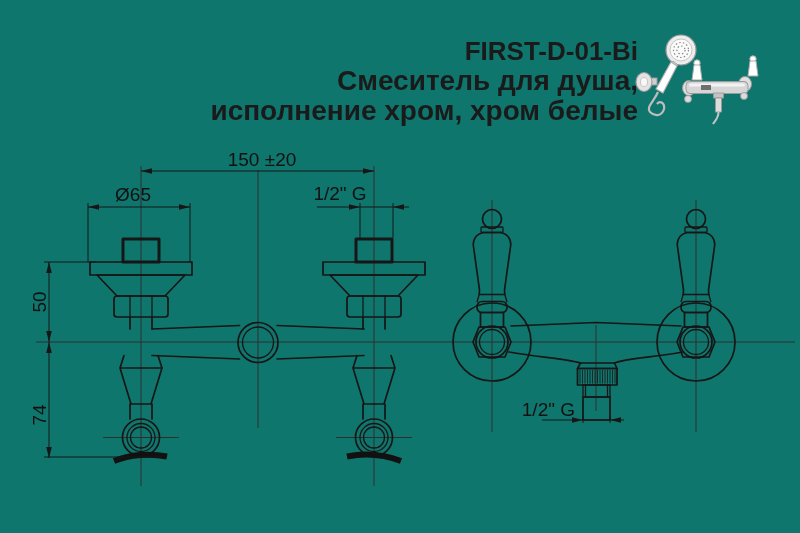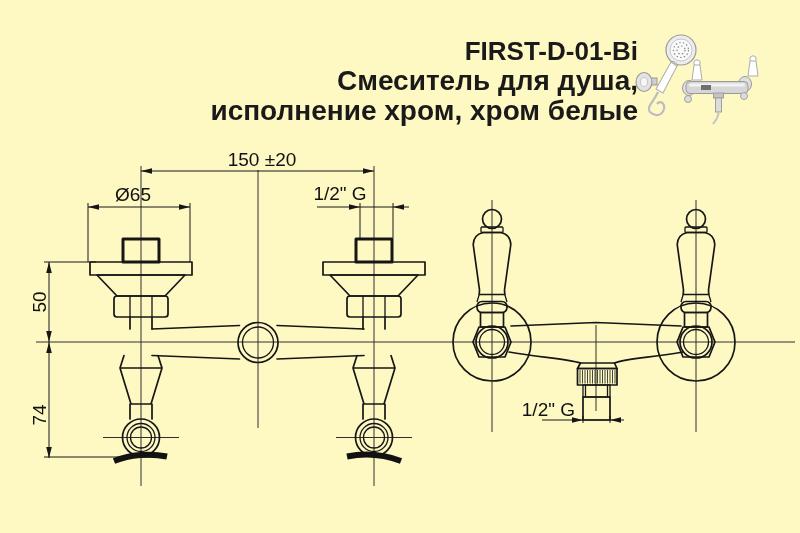--- a/index.html
+++ b/index.html
@@ -1,16 +1,16 @@
 <!DOCTYPE html>
 <html><head>
 <meta charset="utf-8">
 <style>
   html,body{margin:0;padding:0;background:#fff;}
-  .canvas{position:relative;width:800px;height:533px;background:#fef9c3;overflow:hidden;
+  .canvas{position:relative;width:800px;height:533px;background:#0f766e;overflow:hidden;
           font-family:"Liberation Sans",sans-serif;}
   .header{position:absolute;top:36px;right:162px;text-align:right;color:#1a1a1a;
           font-weight:600;line-height:30px;white-space:nowrap;}
   .header .model{font-size:26px;}
   .header .desc{font-size:28px;}
   svg.drawing{position:absolute;left:0;top:0;}
   .cl{stroke:#2e2e2e;stroke-width:1;fill:none;}
   .ol{stroke:#161616;stroke-width:1.7;fill:none;stroke-linejoin:round;stroke-linecap:round;}
   .ol2{stroke:#161616;stroke-width:1.3;fill:none;}
   .thick{stroke-width:3;}

